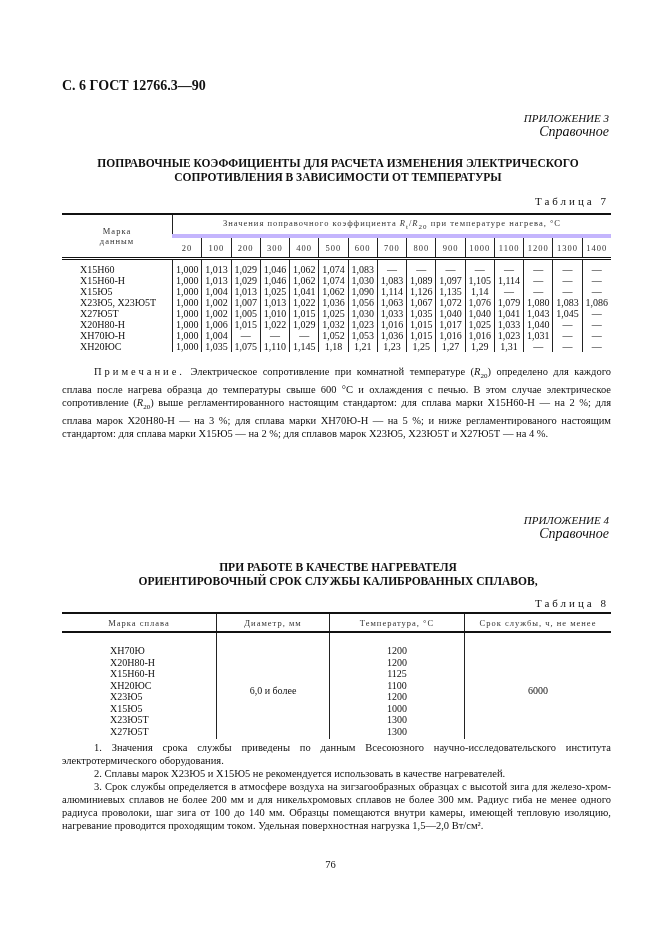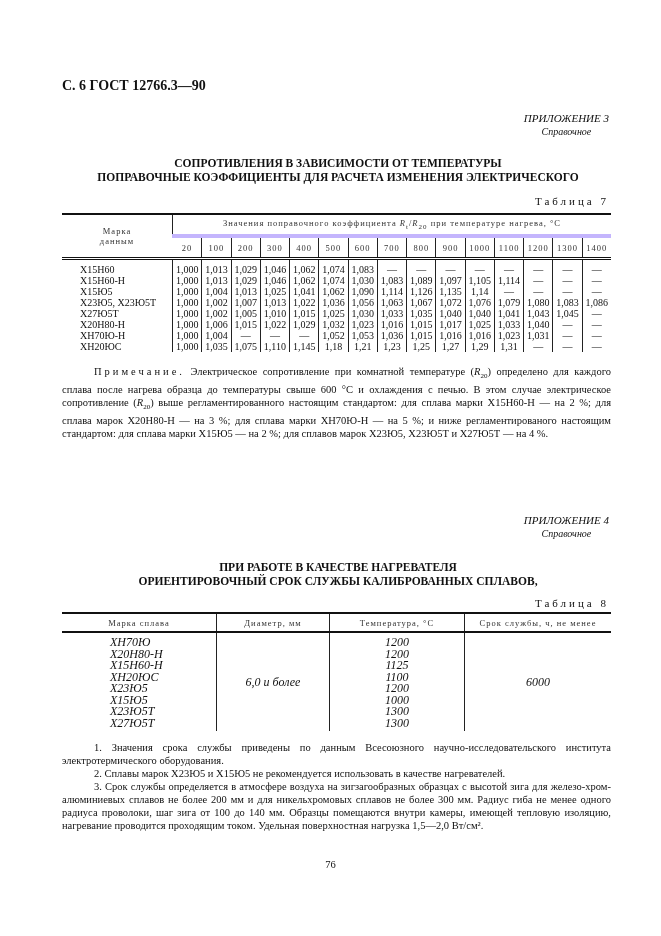--- a/index.html
+++ b/index.html
@@ -3,59 +3,59 @@
   <meta charset="utf-8">
   <style>
     html, body { margin: 0; padding: 0; background: #ffffff; }
     body {
       width: 661px; height: 936px; position: relative; overflow: hidden;
       font-family: "Liberation Serif", "DejaVu Serif", serif; color: #111;
     }
     .abs { position: absolute; }
     .header { left: 62px; top: 78px; font-weight: bold; font-size: 14px; }
     .appendix { right: 52px; text-align: right; font-style: italic; font-size: 11px; line-height: 13px; }
-    .appendix .sub { font-size: 10px; text-align: center; }
+    .appendix .sub { font-size: 14px; }
     .title { left: 60px; width: 556px; text-align: center; font-weight: bold; font-size: 11.5px; line-height: 14px; }
     .tablecap { right: 52px; font-size: 11px; letter-spacing: 3px; }
     table { border-collapse: collapse; position: absolute; font-size: 10px; }
     .t7 { left: 62px; top: 213px; width: 549px; }
     .t7 thead th { font-weight: normal; font-size: 8.5px; letter-spacing: 1px; color: #333; padding: 0; height: 19px; border-left: 1px solid #222; }
     .t7 thead th:first-child { border-left: none; }
     .t7 thead tr.r1 th.span { border-bottom: 4px solid #c4b5fd; }
     .t7 thead { border-top: 2px solid #111; border-bottom: 3px double #111; }
     .t7 tbody td { padding: 0 2px; height: 11px; line-height: 11px; text-align: center; border-left: 1px solid #222; white-space: nowrap; font-size: 10px; }
     .t7 tbody td:first-child { border-left: none; text-align: left; padding-left: 18px; }
     .t7 tbody tr:first-child td { padding-top: 4px; }
     .note { left: 62px; width: 549px; font-size: 10.5px; line-height: 13px; text-align: justify; }
     .note p { margin: 0; }
     .indent { text-indent: 32px; }
     .spaced { letter-spacing: 3px; }
     .t8 { left: 62px; top: 612px; width: 549px; }
     .t8 thead { border-top: 2px solid #111; border-bottom: 2px solid #111; }
     .t8 thead th { font-weight: normal; font-size: 8.5px; letter-spacing: 1px; color: #333; height: 17px; border-left: 1px solid #222; padding: 0; }
     .t8 thead th:first-child { border-left: none; }
-    .t8 tbody td { border-left: 1px solid #222; vertical-align: middle; padding: 4px 0 2px 0; font-size: 12px; line-height: 11.5px; font-style: italic; }
+    .t8 tbody td { border-left: 1px solid #222; vertical-align: middle; padding: 12px 0 2px 0; font-size: 10px; line-height: 11.5px; }
     .t8 tbody td:first-child { border-left: none; padding-left: 48px; }
     .t8 .center { text-align: center; }
     .pageno { left: 0; width: 661px; text-align: center; top: 859px; font-size: 10.5px; }
     sub { font-size: 7px; }
   </style>
 </head>
 <body>
 
 <div class="abs header">С. 6 ГОСТ 12766.3—90</div>
 
 <div class="abs appendix" style="top:112px;">
   <div>ПРИЛОЖЕНИЕ 3</div>
   <div class="sub">Справочное</div>
 </div>
 
 <div class="abs title" style="top:156px;">
+  <div>ПОПРАВОЧНЫЕ КОЭФФИЦИЕНТЫ ДЛЯ РАСЧЕТА ИЗМЕНЕНИЯ ЭЛЕКТРИЧЕСКОГО</div>
   <div>СОПРОТИВЛЕНИЯ В ЗАВИСИМОСТИ ОТ ТЕМПЕРАТУРЫ</div>
-  <div>ПОПРАВОЧНЫЕ КОЭФФИЦИЕНТЫ ДЛЯ РАСЧЕТА ИЗМЕНЕНИЯ ЭЛЕКТРИЧЕСКОГО</div>
 </div>
 
 <div class="abs tablecap" style="top:195px;">Таблица 7</div>
 
 <table class="t7">
   <thead>
     <tr class="r1">
       <th rowspan="2" style="width:110px;">
         <div>Марка</div>
         <div>данным</div>

